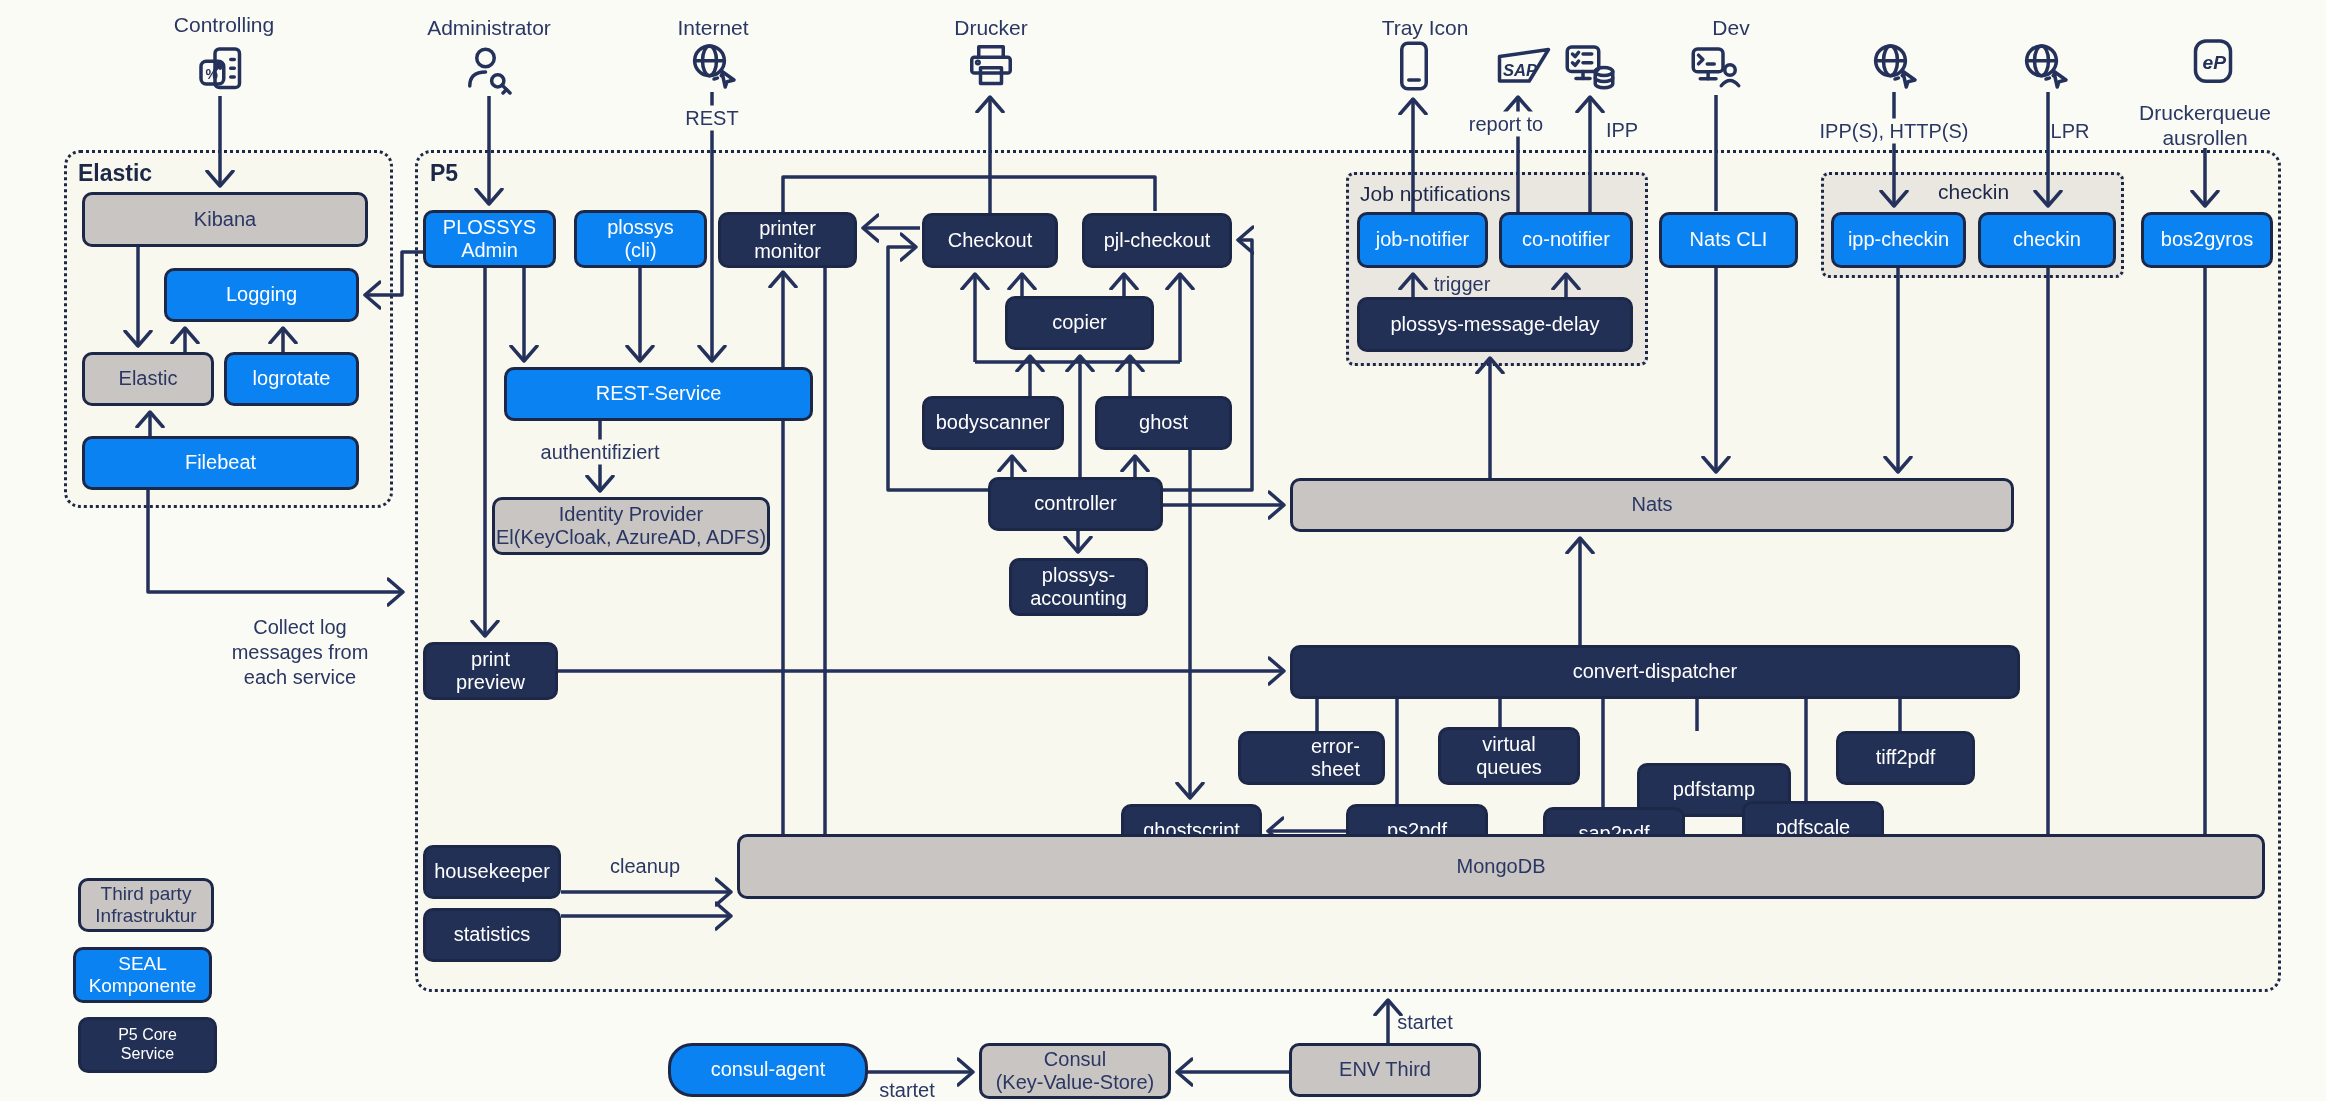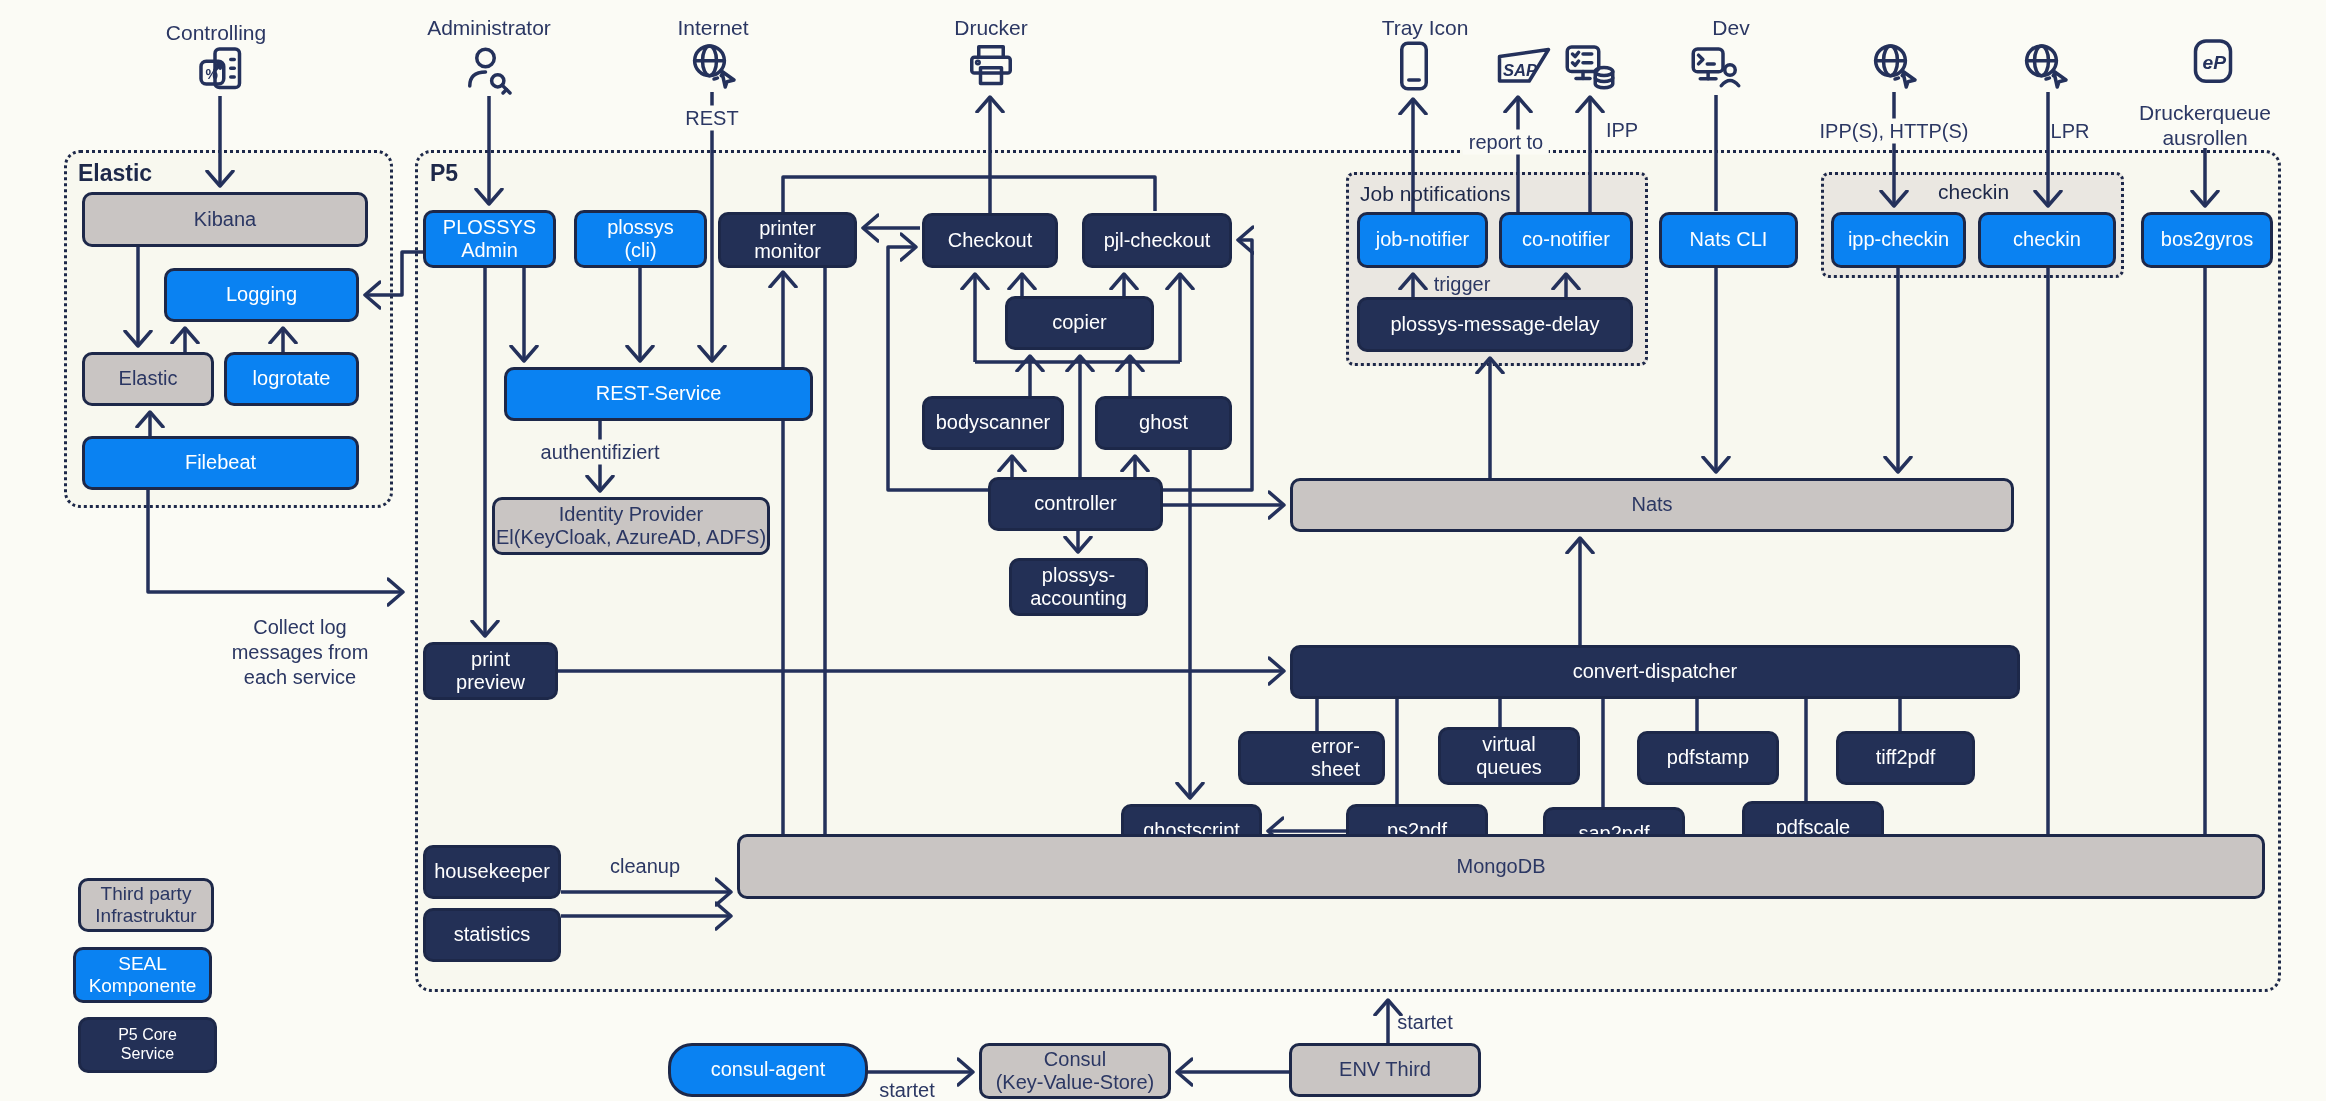--- a/index.html
+++ b/index.html
@@ -129,31 +129,31 @@
     <polyline points="1289,1072 1177,1072" marker-end="url(#ah)"></polyline>
     <polyline points="1317,699 1317,731"></polyline>
     <polyline points="1397,699 1397,804"></polyline>
     <polyline points="1500,699 1500,727"></polyline>
     <polyline points="1603,699 1603,807"></polyline>
     <polyline points="1697,699 1697,731"></polyline>
     <polyline points="1806,699 1806,801"></polyline>
     <polyline points="1900,699 1900,731"></polyline>
   </svg>
 
-<div class="ext-label" style="left:216px;top:25px;margin-top:8px;">Controlling</div>
+<div class="ext-label" style="left:224px;top:25px;">Controlling</div>
 <div class="ext-label" style="left:489px;top:28px;">Administrator</div>
 <div class="ext-label" style="left:713px;top:28px;">Internet</div>
 <div class="ext-label" style="left:991px;top:28px;">Drucker</div>
 <div class="ext-label" style="left:1425px;top:28px;">Tray Icon</div>
 <div class="ext-label" style="left:1731px;top:28px;">Dev</div>
 <div class="ext-label" style="left:2205px;top:125px;">Druckerqueue
 ausrollen</div>
 
 <div class="edge-label bg-page" style="left:712px;top:118px;">REST</div>
-<div class="edge-label bg-page" style="left:1506px;top:142px;">report to</div>
+<div class="edge-label bg-page" style="left:1506px;top:124px;">report to</div>
 <div class="edge-label" style="left:1622px;top:130px;">IPP</div>
 <div class="edge-label bg-page" style="left:1894px;top:131px;">IPP(S), HTTP(S)</div>
 <div class="edge-label" style="left:2070px;top:131px;">LPR</div>
 <div class="edge-label bg-p5" style="left:600px;top:452px;">authentifiziert</div>
 <div class="edge-label" style="left:1462px;top:284px;">trigger</div>
 <div class="edge-label" style="left:645px;top:866px;">cleanup</div>
 <div class="edge-label" style="left:907px;top:1090px;">startet</div>
 <div class="edge-label" style="left:1425px;top:1022px;">startet</div>
 <div class="edge-label" style="left:300px;top:652px;">Collect log
 messages from
@@ -295,21 +295,21 @@
 <div class="node n-dark" style="left: 1357px; top: 297px; width: 276px; height: 55px;">plossys-message-delay</div>
 <div class="node n-blue" style="left: 1659px; top: 212px; width: 139px; height: 56px;">Nats CLI</div>
 <div class="node n-blue" style="left: 1831px; top: 212px; width: 135px; height: 56px;">ipp-checkin</div>
 <div class="node n-blue" style="left: 1978px; top: 212px; width: 138px; height: 56px;">checkin</div>
 <div class="node n-blue" style="left: 2141px; top: 212px; width: 132px; height: 56px;">bos2gyros</div>
 <div class="node n-gray" style="left: 1290px; top: 478px; width: 724px; height: 54px;">Nats</div>
 <div class="node n-dark" style="left: 1290px; top: 645px; width: 730px; height: 54px;">convert-dispatcher</div>
 <div class="node n-dark" style="left: 1238px; top: 731px; width: 147px; height: 54px; padding-left: 48px;">error-sheet</div>
 <div class="node n-dark" style="left: 1438px; top: 727px; width: 142px; height: 58px;">virtual
 queues</div>
-<div class="node n-dark" style="left: 1637px; top: 731px; width: 142px; height: 54px;">pdfstamp</div>
+<div class="node n-dark" style="left: 1637px; top: 763px; width: 154px; height: 54px;">pdfstamp</div>
 <div class="node n-dark" style="left: 1836px; top: 731px; width: 139px; height: 54px;">tiff2pdf</div>
 <div class="node n-dark" style="left: 1121px; top: 804px; width: 141px; height: 54px;">ghostscript</div>
 <div class="node n-dark" style="left: 1346px; top: 804px; width: 142px; height: 54px;">ps2pdf</div>
 <div class="node n-dark" style="left: 1543px; top: 807px; width: 142px; height: 54px;">sap2pdf</div>
 <div class="node n-dark" style="left: 1742px; top: 801px; width: 142px; height: 54px;">pdfscale</div>
 <div class="node n-dark" style="left: 423px; top: 845px; width: 138px; height: 54px;">housekeeper</div>
 <div class="node n-dark" style="left: 423px; top: 908px; width: 138px; height: 54px;">statistics</div>
 <div class="node n-gray" style="left: 737px; top: 834px; width: 1528px; height: 65px;">MongoDB</div>
 <div class="node n-blue" style="left: 668px; top: 1043px; width: 200px; height: 54px; border-radius: 24px;">consul-agent</div>
 <div class="node n-gray" style="left: 979px; top: 1043px; width: 192px; height: 56px;">Consul

